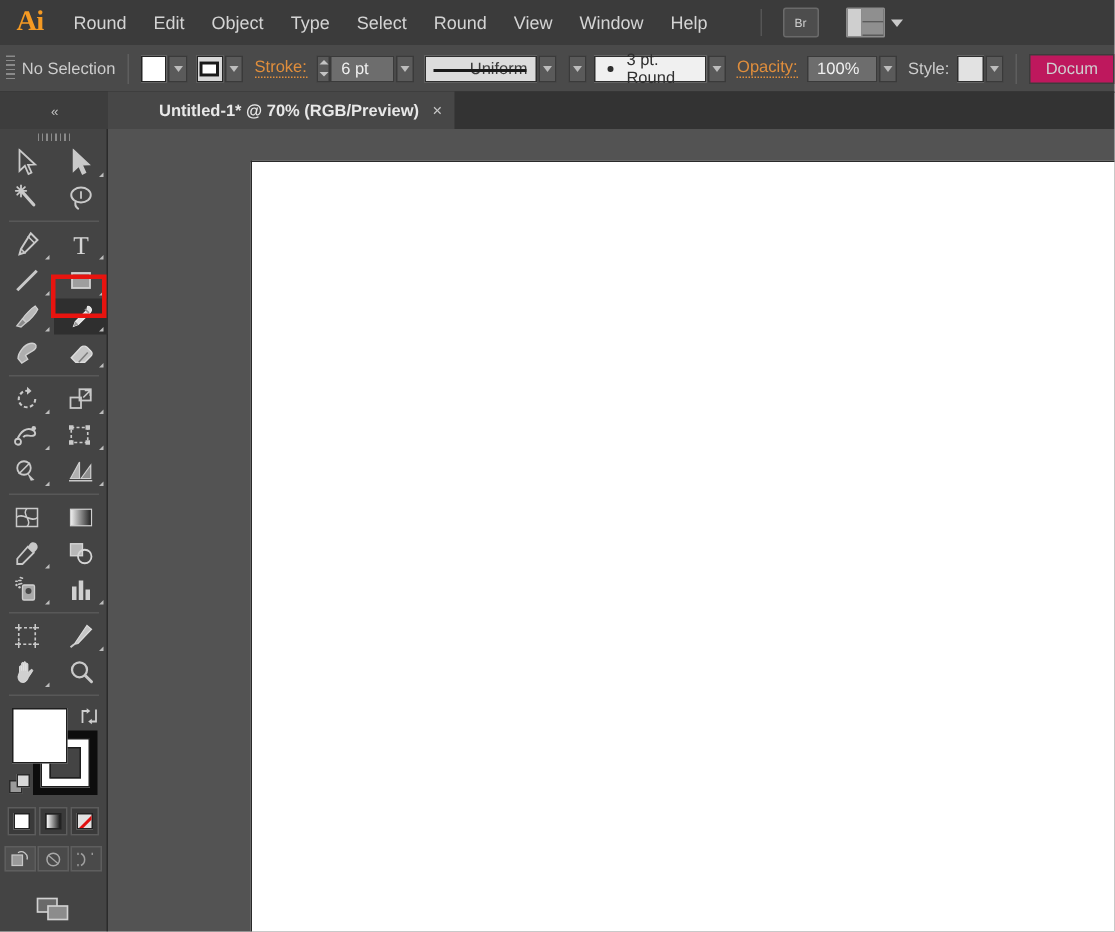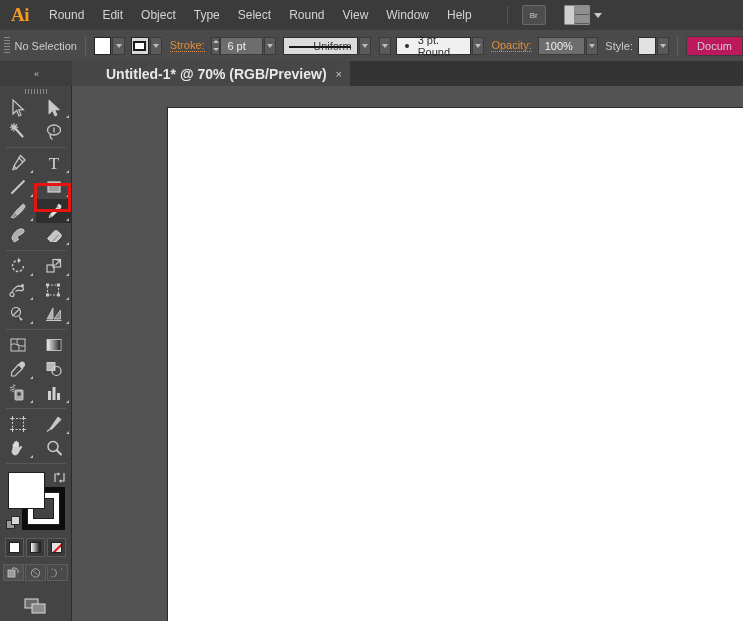--- a/index.html
+++ b/index.html
@@ -119,21 +119,21 @@
   }
   .panel-collapse{
     position:absolute;left:0;top:0;width:72px;height:25px;background:#3d3d3d;
     display:flex;align-items:center;justify-content:center;
   }
   .panel-collapse .chev{color:#c2c2c2;font-size:9px;letter-spacing:-1px;}
   .doctab{
     position:absolute;left:72px;top:0;height:25px;background:#474747;
     display:flex;align-items:center;padding:0 8px 0 12px;box-sizing:border-box;
   }
-  .doctab .t{color:#e8e8e8;font-size:14px;font-weight:bold;white-space:nowrap;padding-left:22px;}
+  .doctab .t{color:#e8e8e8;font-size:11px;font-weight:bold;white-space:nowrap;padding-left:22px;}
   .doctab .x{color:#c8c8c8;font-size:11px;margin-left:9px;}
 
   
   .toolpanel{
     position:absolute;left:0;top:86px;width:72px;height:535px;background:#444;
     border-right:1px solid #2b2b2b;box-sizing:border-box;
   }
   .tool-grip{
     height:10px;display:flex;align-items:center;justify-content:center;
   }

